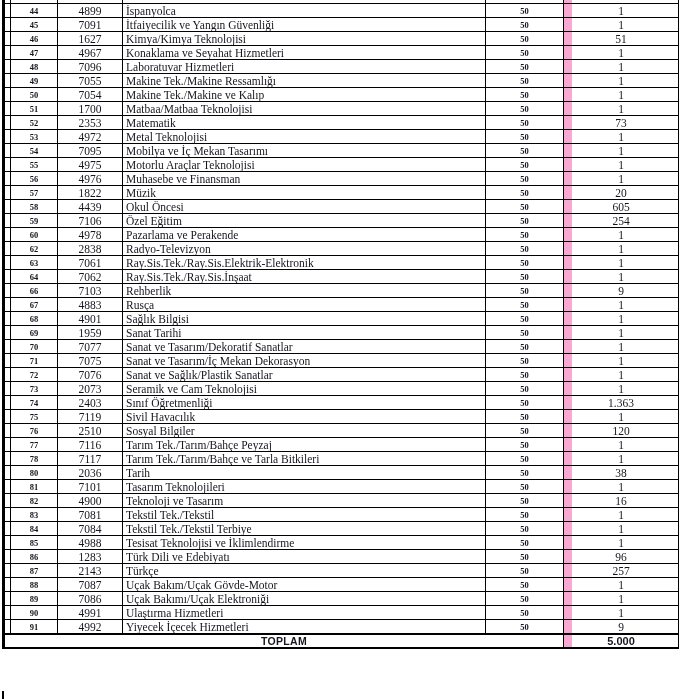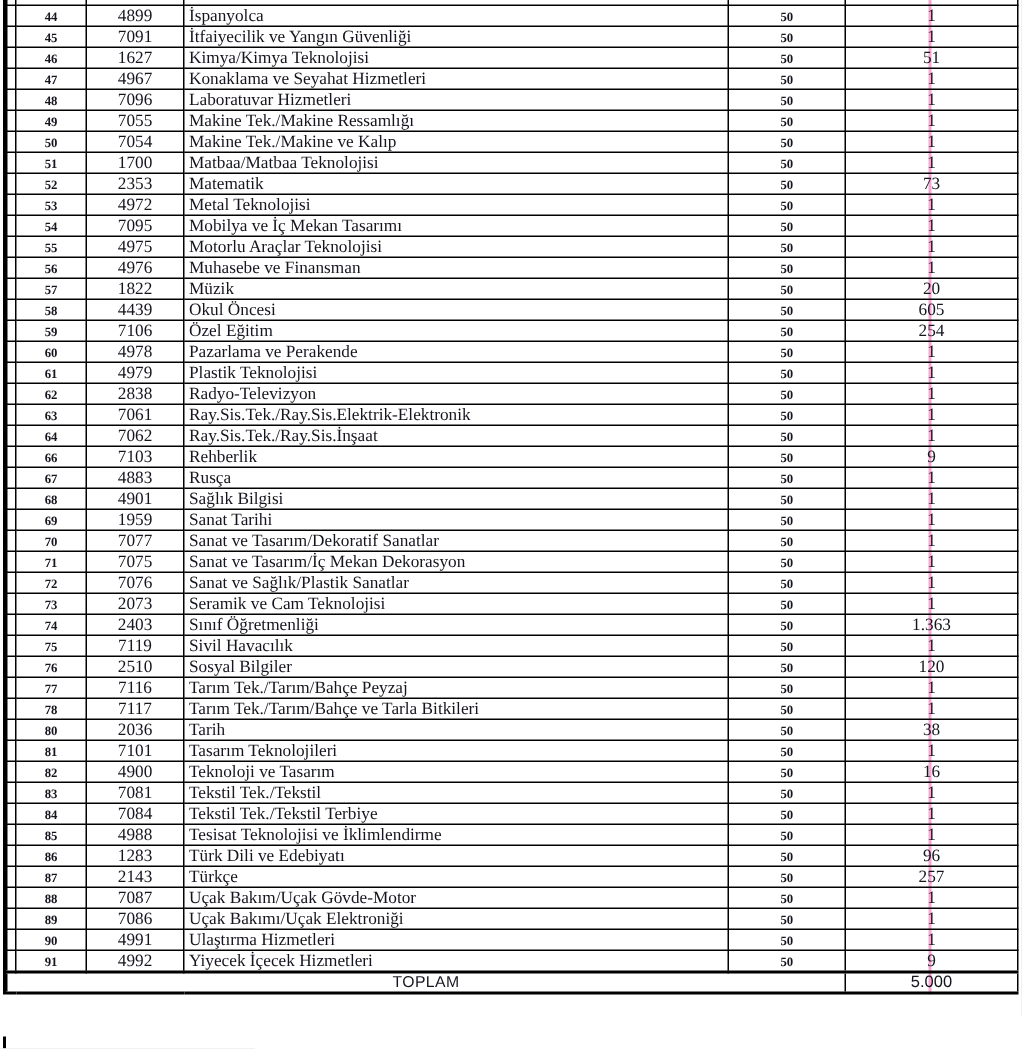--- a/index.html
+++ b/index.html
@@ -6,23 +6,23 @@
   .page {
     position:relative;
     width:681px; height:699px;
     background:#ffffff;
     font-family:"Liberation Serif", serif;
     color:#15151f;
     overflow:hidden;
   }
   .tbl-wrap {
     position:absolute; left:2px; top:0;
-    width:619px;
+    width:570px;
     border-left:2px solid #000;
-    border-right:2px solid #f9a8d4;
+    border-right:8px solid #f9a8d4;
     box-sizing:border-box;
   }
   table.score-table {
     border-collapse:collapse;
     table-layout:fixed;
     width:674px;
   }
   table.score-table td {
     border:1px solid #000;
     padding:0;
@@ -36,21 +36,21 @@
   .c-no    { font-size:8.5px;  font-weight:bold; text-align:center; }
   .c-code  { font-size:11.5px; text-align:center; }
   .c-name  { font-size:11.5px; text-align:left; padding-left:3px !important; }
   .c-quota { font-size:8.5px;  font-weight:bold; text-align:center; }
   .c-count { font-size:11.5px; text-align:center; }
   tr.foot-row td {
     border-top:2px solid #000;
     border-bottom:2px solid #000;
     height:11px;
     font-family:"Liberation Sans", sans-serif;
-    font-weight:normal;
+    font-weight:bold;
   }
   .foot-label { font-size:10.5px; text-align:center; letter-spacing:0.3px; }
   .foot-total { font-size:11px;  text-align:center; }
   .bottom-stub {
     position:absolute; left:2px; top:691px;
     width:2px; height:8px; background:#000;
   }
 </style>
 </head>
 <body>
@@ -208,28 +208,20 @@
           <tr class="data-row">
             <td class="c-edge"></td>
             <td class="c-no">60</td>
             <td class="c-code">4978</td>
             <td class="c-name">Pazarlama ve Perakende</td>
             <td class="c-quota">50</td>
             <td class="c-count">1</td>
           </tr>
           <tr class="data-row">
             <td class="c-edge"></td>
-            <td class="c-no">61</td>
-            <td class="c-code">4979</td>
-            <td class="c-name">Plastik Teknolojisi</td>
-            <td class="c-quota">50</td>
-            <td class="c-count">1</td>
-          </tr>
-          <tr class="data-row">
-            <td class="c-edge"></td>
             <td class="c-no">62</td>
             <td class="c-code">2838</td>
             <td class="c-name">Radyo-Televizyon</td>
             <td class="c-quota">50</td>
             <td class="c-count">1</td>
           </tr>
           <tr class="data-row">
             <td class="c-edge"></td>
             <td class="c-no">63</td>
             <td class="c-code">7061</td>

